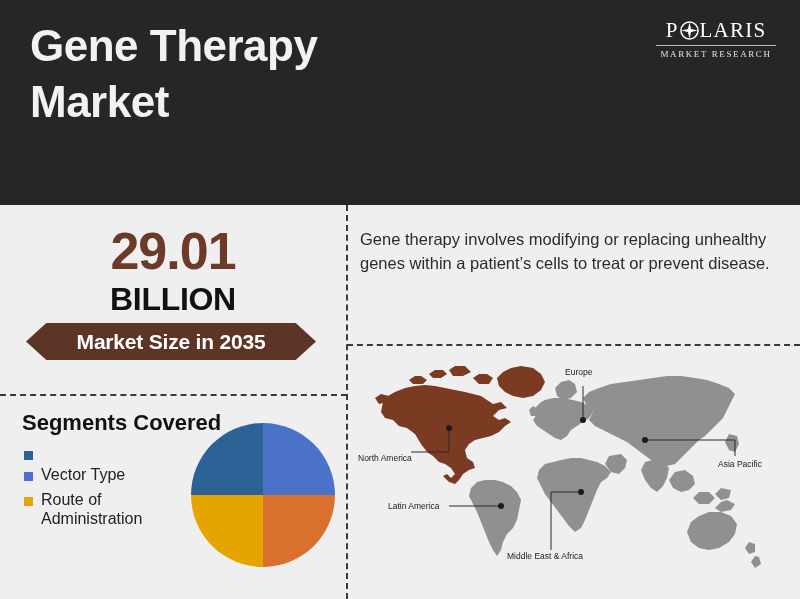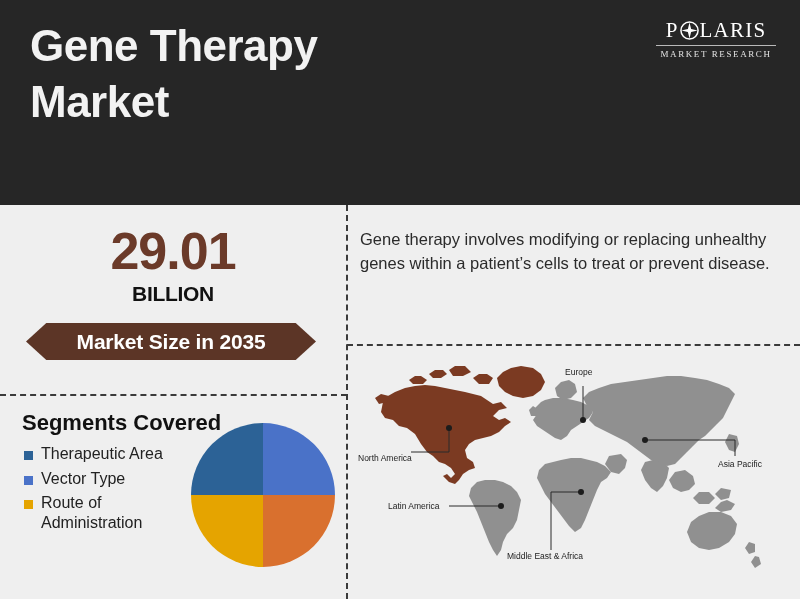--- a/index.html
+++ b/index.html
@@ -100,21 +100,21 @@
     font-weight: bold;
     letter-spacing: -1px;
     line-height: 1;
   }
   #market-unit {
     position: absolute;
     left: 0; top: 283px;
     width: 346px;
     text-align: center;
     color: #111111;
-    font-size: 21px;
+    font-size: 32px;
     font-weight: bold;
     letter-spacing: -0.3px;
     line-height: 1;
   }
   #market-banner {
     position: absolute;
     left: 26px; top: 323px;
     width: 290px; height: 37px;
   }
   #market-banner-shape {
@@ -229,21 +229,20 @@
   <div id="market-banner-shape" style="background: rgb(92, 53, 38);"></div>
   <div id="market-banner-label">Market Size in 2035</div>
 </div>
 
 <div id="description">Gene therapy involves modifying or replacing unhealthy genes within a patient’s cells to treat or prevent disease.</div>
 
 <div id="segments-title">Segments Covered</div>
 <div id="legend">
   <div class="legend-item">
     <span class="legend-swatch" style="background:#2c6296"></span>
-    <span class="legend-label">Therapeutic Area</span>
   </div>
   <div class="legend-item">
     <span class="legend-swatch" style="background:#4a72c8"></span>
     <span class="legend-label">Vector Type</span>
   </div>
   <div class="legend-item">
     <span class="legend-swatch" style="background:#e5a400"></span>
     <span class="legend-label">Route of Administration</span>
   </div>
 </div>

